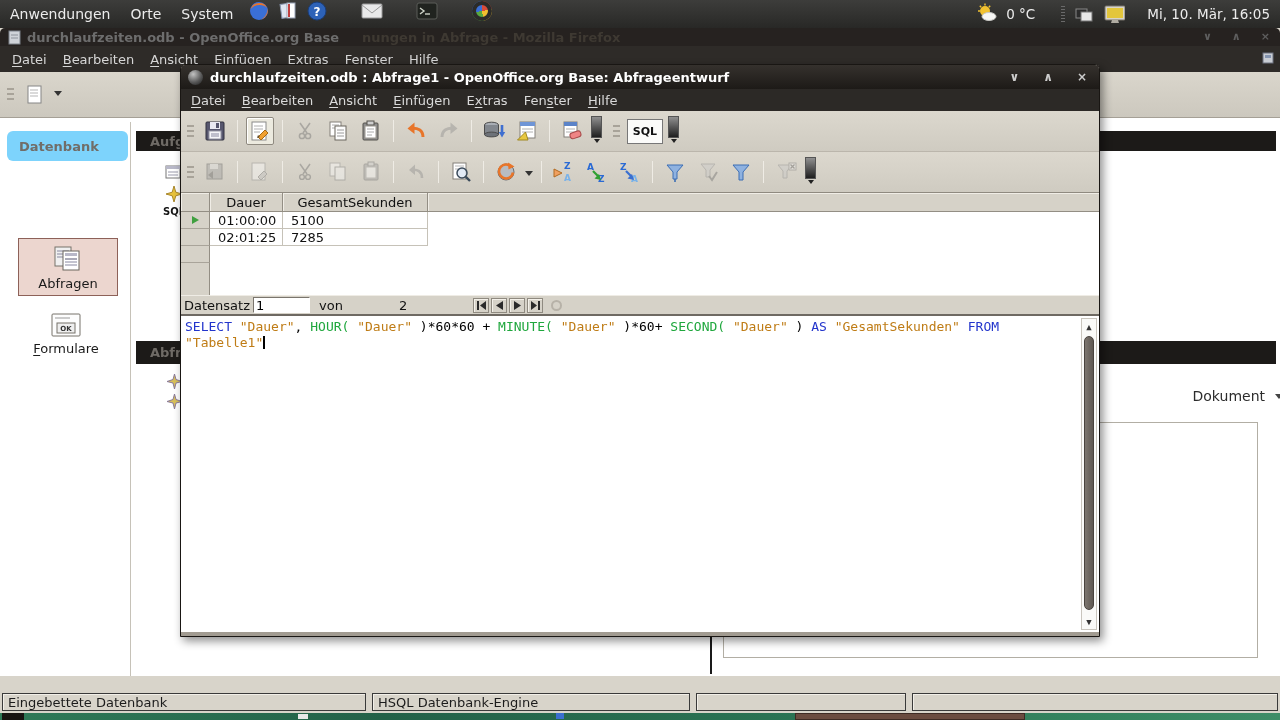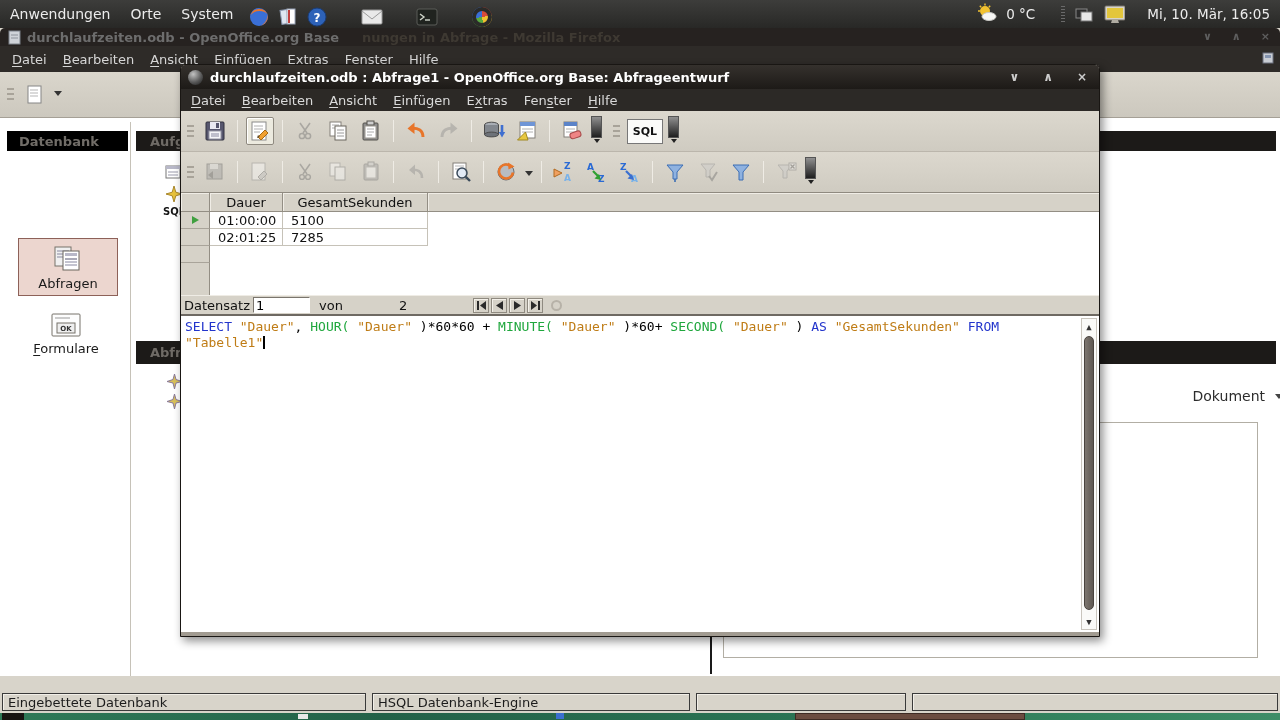--- a/index.html
+++ b/index.html
@@ -2,21 +2,21 @@
 <html><head>
 <meta charset="utf-8">
 <style>
 * { margin:0; padding:0; box-sizing:border-box; }
 html,body { width:1280px; height:720px; }
 #screen { position:relative; width:1280px; height:720px; background:#fff;
   font-family:"DejaVu Sans","Liberation Sans",sans-serif; font-size:13px; overflow:hidden; color:#111; }
 
 
 .top-panel { position:absolute; left:0; top:0; width:1280px; height:28px; z-index:50;
-  background:linear-gradient(#3d3d3b,#282826); color:#ececec; display:flex; align-items:flex-end; }
+  background:linear-gradient(#3d3d3b,#282826); color:#ececec; display:flex; align-items:flex-start; }
 .top-panel .mi { padding:0 10px; font-size:14px; line-height:28px; cursor:default; }
 .tp-icons { display:flex; align-items:center; gap:7px; margin-left:4px; }
 .tp-icon { width:22px; height:22px; display:flex; align-items:center; justify-content:center; }
 .gap26 { margin-left:26px; }
 .tp-right { position:absolute; right:4px; top:0; height:28px; display:flex; align-items:center; gap:8px; }
 .logo-ring { width:20px; height:20px; border-radius:50%;
   background:conic-gradient(#d84a3a 0 22%, #f0c030 22% 47%, #58a840 47% 72%, #3a6fd6 72%);
   box-shadow:inset 0 0 0 4px #2b2b29; }
 .dots-sep { width:4px; height:16px; background:repeating-linear-gradient(#6a6a6a 0 1px, transparent 1px 3px); }
 
@@ -29,22 +29,22 @@
 .bg-menubar { height:26px; background:#2e2b28; color:#d6d6d6; display:flex; align-items:center; padding-left:4px; position:relative; }
 .menubar .mi, .bg-menubar .mi { padding:3px 8px; cursor:default; }
 .bg-doc-btn { position:absolute; right:6px; top:6px; }
 .bg-toolbar { height:46px; background:linear-gradient(#dad6cc,#ccc8be); border-bottom:1px solid #a5a096;
   display:flex; align-items:center; padding-left:5px; gap:5px; }
 .bg-body { position:absolute; top:90px; bottom:21px; left:0; right:0; background:#fff; }
 .bg-bottomband { position:absolute; left:0; right:0; bottom:0; height:16px; background:#d8d4ca; }
 
 
 .sidebar { position:absolute; left:4px; top:4px; width:127px; bottom:16px; background:#fff; border-right:1px solid #c6c2b8; }
-.db-header { margin:9px 2px 0 3px; height:20px; background:#000000; color:#716d68; font-weight:bold;
-  padding-left:12px; display:flex; align-items:center; }
+.db-header { margin:9px 2px 0 3px; height:30px; background:#7dd3fc; color:#716d68; font-weight:bold;
+  padding-left:12px; display:flex; align-items:center;border-radius:6px; }
 .sb-item { position:absolute; left:10px; width:104px; display:flex; flex-direction:column; align-items:center; gap:3px; cursor:default; }
 .sb-item.selected { left:14px; width:100px; background:#ecd6cf; border:1px solid #8d6158; padding:6px 0 4px 0; }
 .sb-label { color:#1a1a1a; }
 
 
 .tasks-header, .objects-header { position:absolute; left:136px; right:4px; background:#1c1a18;
   color:#6f6b66; font-weight:bold; padding-left:14px; display:flex; align-items:center; }
 .tasks-header { top:13px; height:20px; }
 .objects-header { top:223px; height:23px; }
 .tasks-mini { position:absolute; display:flex; align-items:center; }

